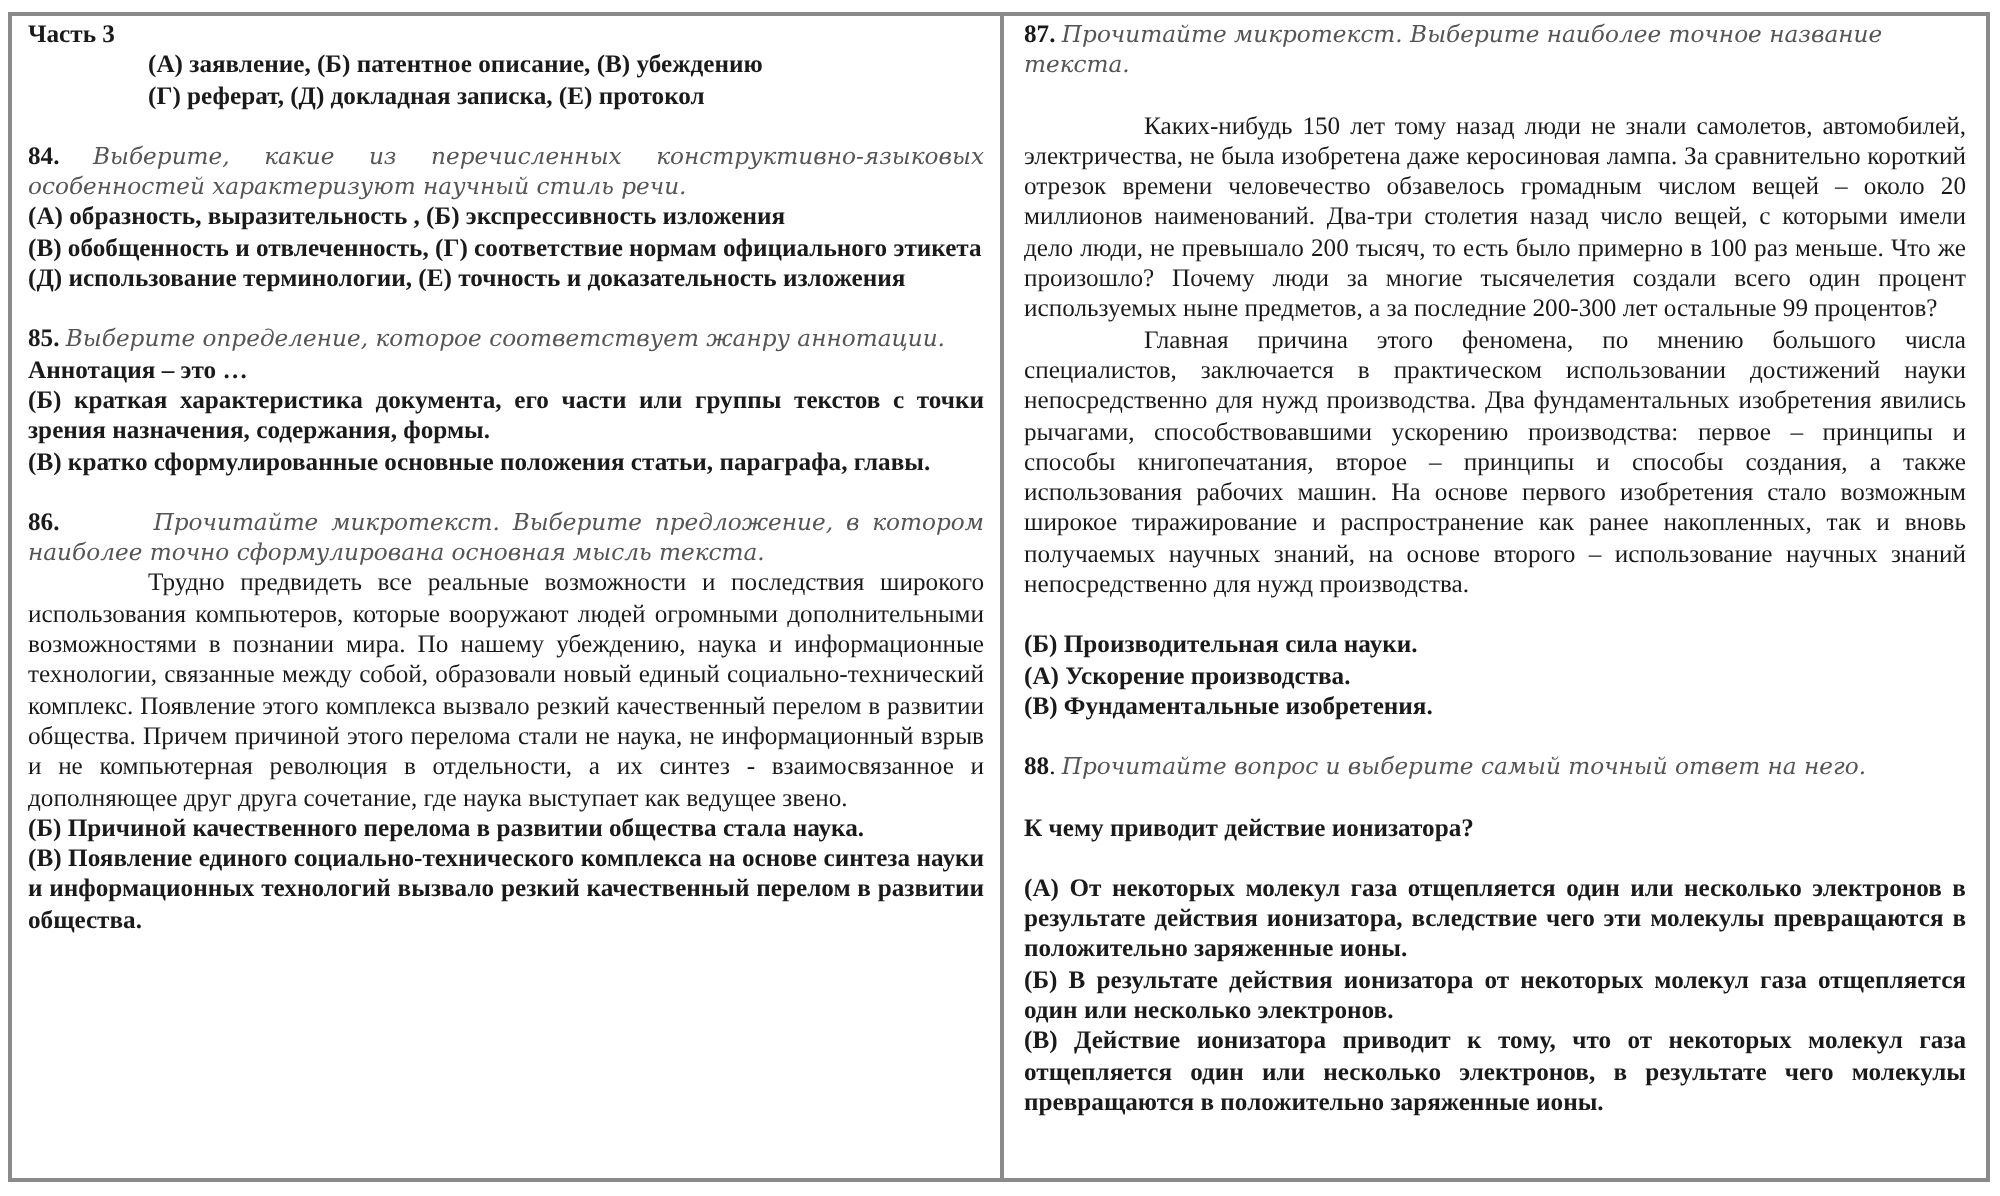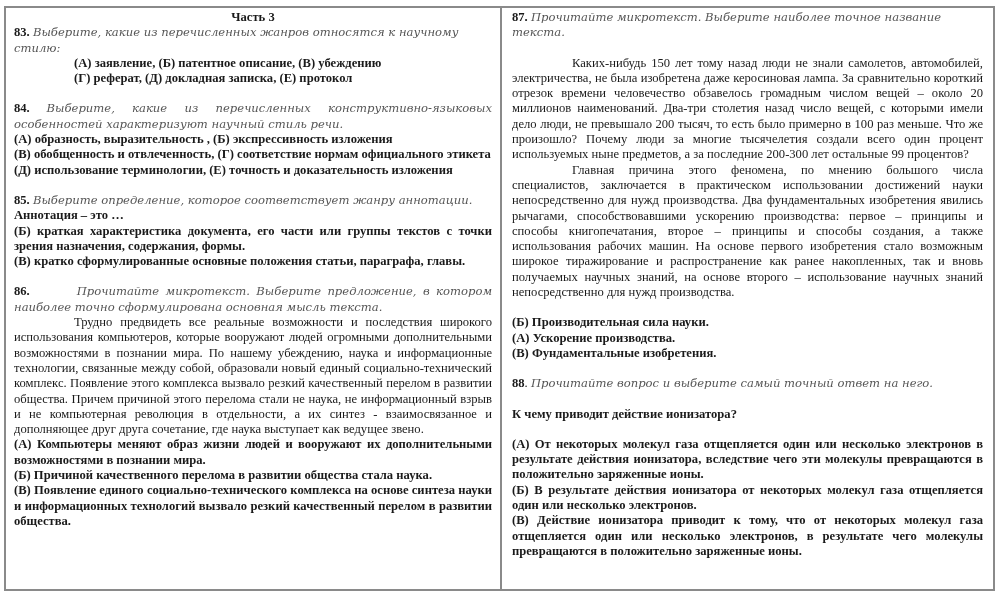--- a/index.html
+++ b/index.html
@@ -5,41 +5,40 @@
   html, body { margin: 0; padding: 0; background: #ffffff; }
   body { width: 1000px; height: 598px; overflow: hidden; position: relative;
          font-family: "Liberation Serif", "DejaVu Serif", serif; color: #1a1a1a; }
   .sheet {
     position: absolute; left: 4px; top: 6px; width: 991px; height: 585px;
     border: 2px solid #8a8a8a; box-sizing: border-box; display: flex;
   }
   .col { box-sizing: border-box; padding: 2px 8px 0 8px; font-size: 12.6px; line-height: 15.3px; }
   .col-left { width: 496px; border-right: 2px solid #8a8a8a; }
   .col-right { flex: 1; padding-left: 10px; padding-right: 10px; }
-  .part-title { text-align: center; font-weight: bold; margin: 0; }
+  .part-title { text-align: left; font-weight: bold; margin: 0; }
   .q { margin: 0; }
   .q-num { font-weight: bold; }
   .q-prompt { font-style: italic; color: #555; font-family: "DejaVu Serif", serif; font-size: 11.6px; }
   .ans { font-weight: bold; margin: 0; }
   .indent-opts { padding-left: 60px; }
   .just { text-align: justify; }
   .para { text-indent: 60px; text-align: justify; margin: 0; font-weight: normal; }
   .gap { height: 15px; }
   .stem { font-weight: bold; margin: 0; }
   p { margin: 0; }
 </style>
 </head>
 <body>
 
 <div class="sheet">
   <div class="col col-left">
     <p class="part-title">Часть 3</p>
 
     <div>
-      <p class="q"><span class="q-num">83.</span> <span class="q-prompt">Выберите, какие из перечисленных жанров относятся к научному стилю:</span></p>
       <p class="ans indent-opts">(А) заявление, (Б) патентное описание,  (В) убеждению</p>
       <p class="ans indent-opts">(Г) реферат,  (Д) докладная записка, (Е) протокол</p>
     </div>
     <div class="gap"></div>
 
     <div>
       <p class="q just"><span class="q-num">84.</span> <span class="q-prompt">Выберите, какие из перечисленных  конструктивно-языковых особенностей характеризуют научный стиль речи.</span></p>
       <p class="ans">(А) образность, выразительность , (Б) экспрессивность изложения</p>
       <p class="ans">(В) обобщенность и отвлеченность, (Г) соответствие нормам официального этикета</p>
       <p class="ans">(Д) использование терминологии, (Е) точность и доказательность изложения</p>
@@ -50,21 +49,20 @@
       <p class="q"><span class="q-num">85.</span> <span class="q-prompt">Выберите определение, которое соответствует жанру аннотации.</span></p>
       <p class="stem">Аннотация – это …</p>
       <p class="ans just">(Б) краткая характеристика документа, его части или группы текстов с точки зрения назначения, содержания, формы.</p>
       <p class="ans just">(В) кратко сформулированные основные положения статьи, параграфа, главы.</p>
     </div>
     <div class="gap"></div>
 
     <div>
       <p class="q just"><span class="q-num">86.</span>&nbsp;&nbsp;&nbsp;&nbsp;&nbsp;&nbsp;&nbsp; <span class="q-prompt">Прочитайте микротекст. Выберите предложение, в котором наиболее точно сформулирована основная мысль текста.</span></p>
       <p class="para">Трудно предвидеть все реальные возможности и последствия широкого использования компьютеров, которые вооружают людей огромными дополнительными возможностями в познании мира. По нашему убеждению, наука и информационные технологии, связанные между собой, образовали новый единый социально-технический комплекс. Появление этого комплекса вызвало резкий качественный перелом в развитии общества. Причем причиной этого перелома стали не наука, не информационный взрыв и не компьютерная революция в отдельности, а их синтез - взаимосвязанное и дополняющее друг друга сочетание, где наука выступает как ведущее звено.</p>
-      <p class="ans just">(А) Компьютеры  меняют образ жизни людей и вооружают их дополнительными возможностями в познании мира.</p>
       <p class="ans just">(Б) Причиной качественного перелома в развитии общества стала наука.</p>
       <p class="ans just">(В) Появление  единого социально-технического комплекса на основе синтеза науки и информационных технологий вызвало резкий качественный перелом в развитии общества.</p>
     </div>
   </div>
 
   <div class="col col-right">
 
     <div>
       <p class="q"><span class="q-num">87.</span> <span class="q-prompt">Прочитайте микротекст. Выберите наиболее  точное название текста.</span></p>
       <div class="gap"></div>

